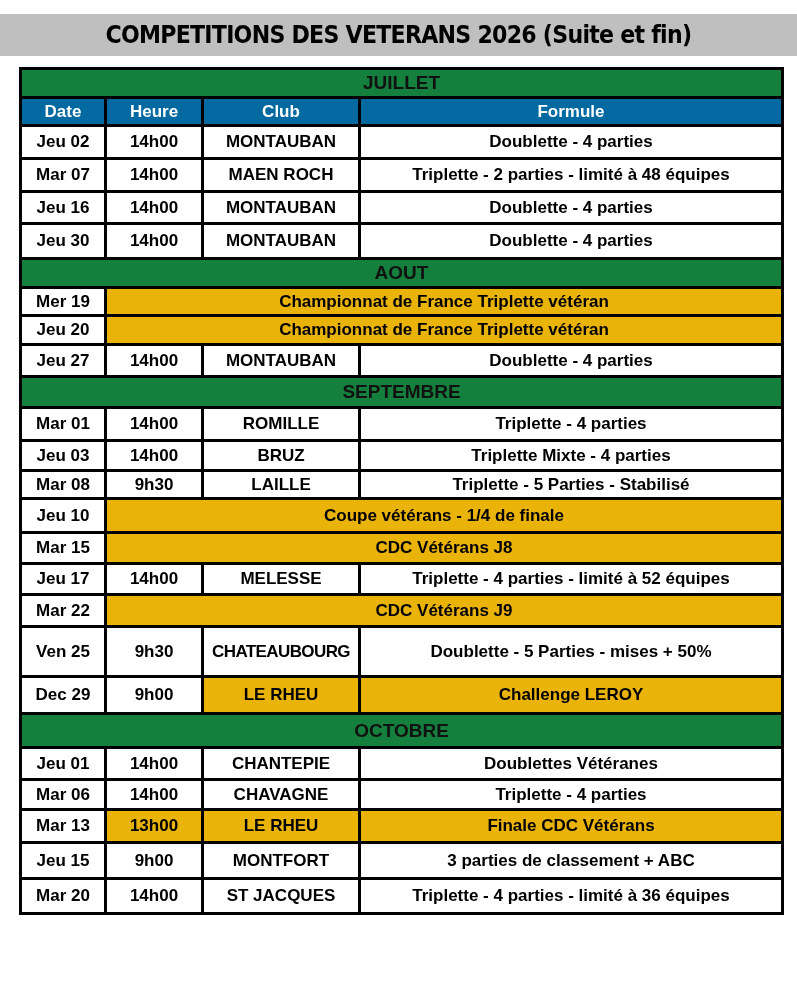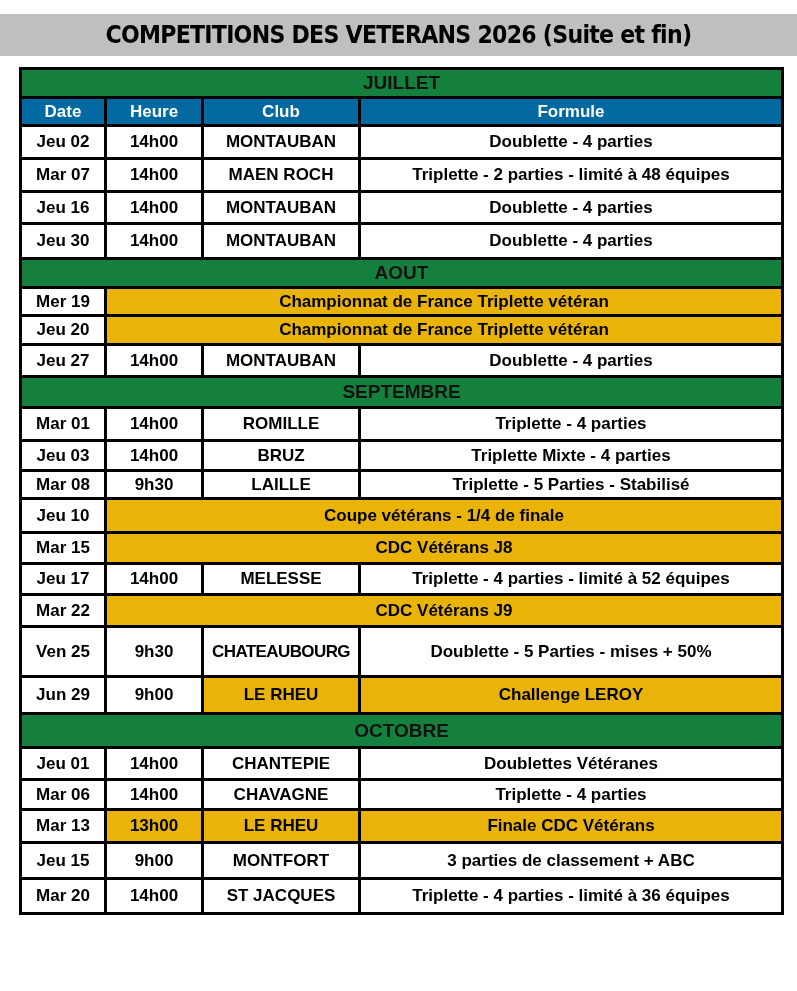--- a/index.html
+++ b/index.html
@@ -128,21 +128,21 @@
       <td class="w">Mar 22</td>
       <td class="g" colspan="3">CDC Vétérans J9</td>
     </tr>
     <tr style="height:50px">
       <td class="w">Ven 25</td>
       <td class="w">9h30</td>
       <td class="w tight">CHATEAUBOURG</td>
       <td class="w">Doublette - 5 Parties - mises + 50%</td>
     </tr>
     <tr style="height:37px">
-      <td class="w">Jun 29</td>
+      <td class="w">Dec 29</td>
       <td class="w">9h00</td>
       <td class="g">LE RHEU</td>
       <td class="g">Challenge LEROY</td>
     </tr>
 
     <tr class="month" style="height:34px">
       <td colspan="4"><span>OCTOBRE</span></td>
     </tr>
     <tr style="height:32px">
       <td class="w">Jeu 01</td>

